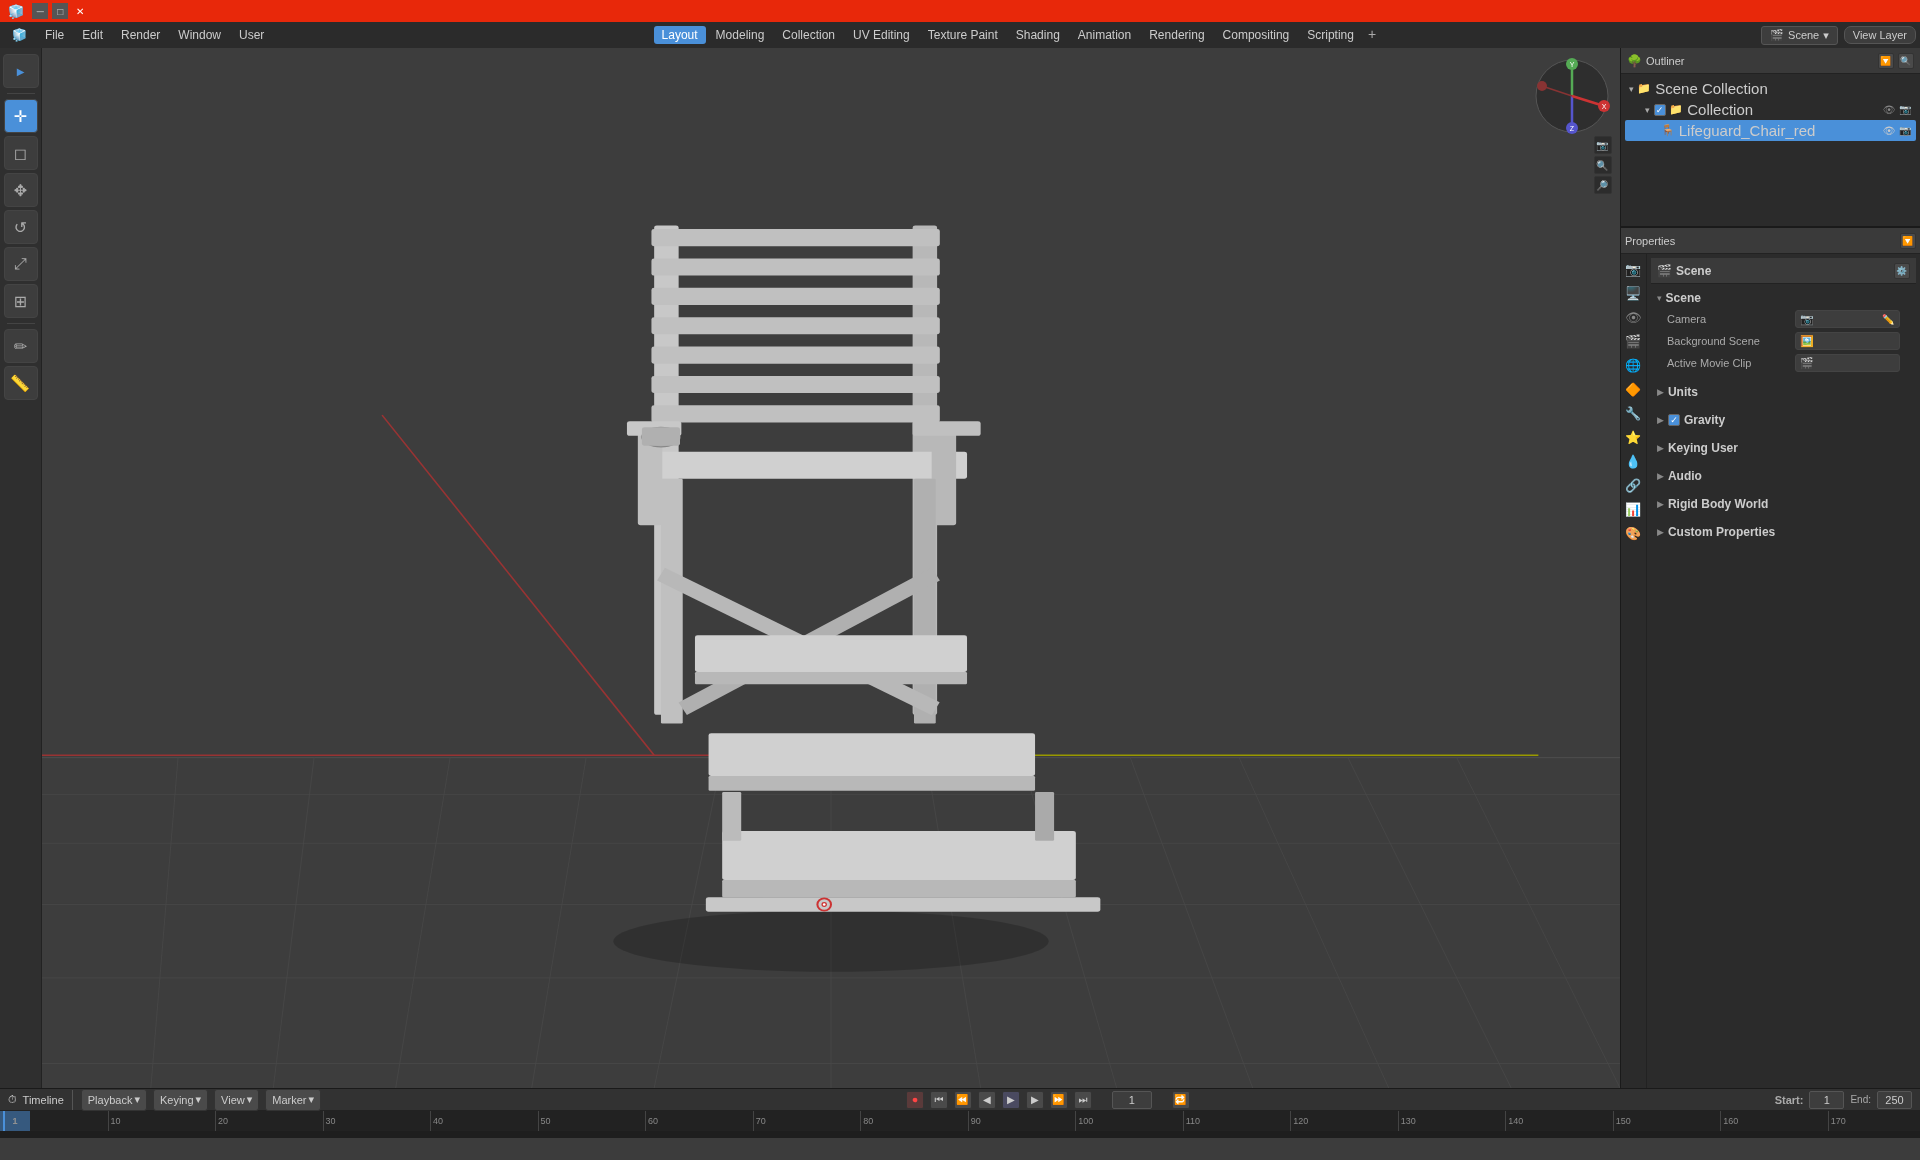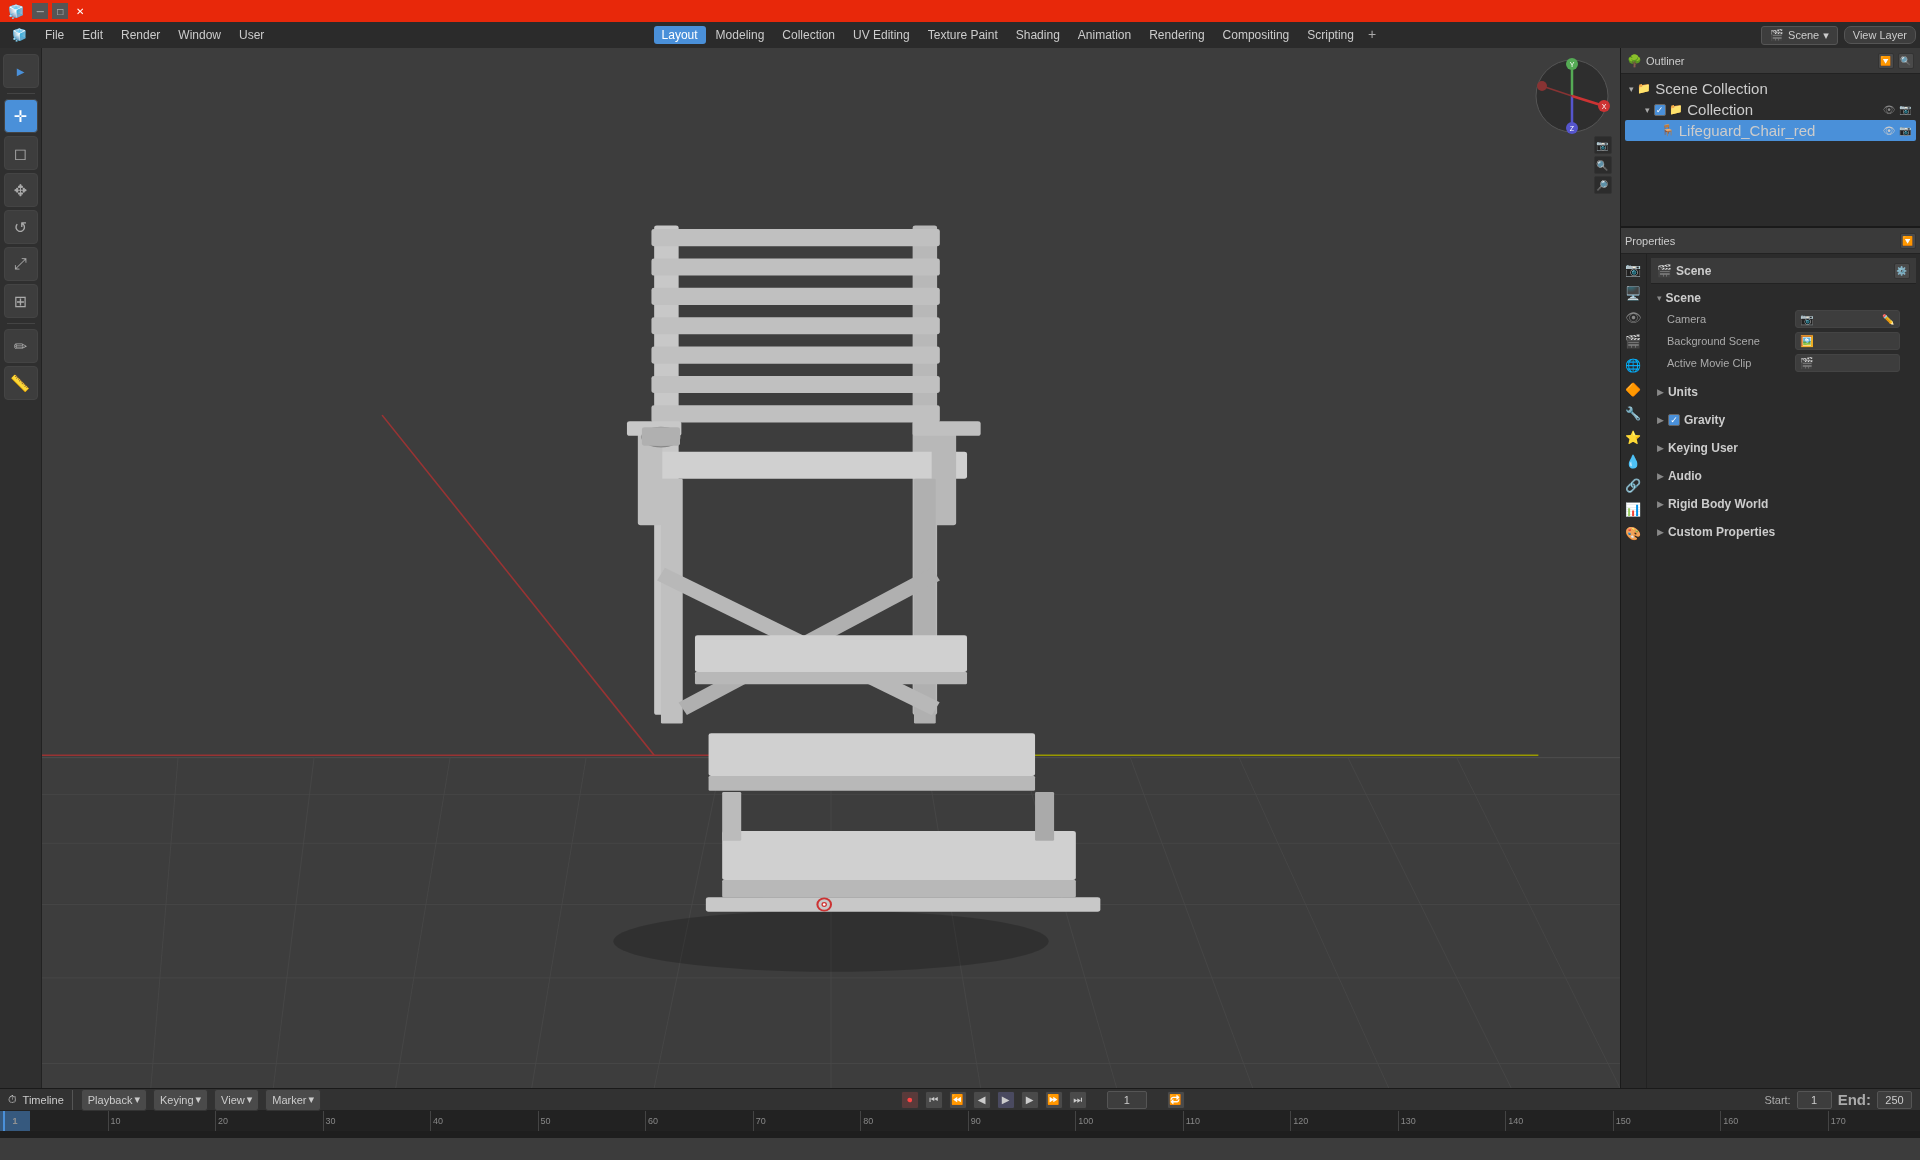--- a/index.html
+++ b/index.html
@@ -800,25 +800,25 @@
       <div style="width:8px;"></div>
 
       <div class="toolbar-icon" style="width:40px;background:#3d3d3d;border:1px solid #555;">
         <span style="font-size:11px;">1</span>
       </div>
       <div style="width:8px;"></div>
 
       <div class="toolbar-icon">🔁</div>
       <div style="flex:1;"></div>
 
-      <span style="font-size:11px;color:#aaa;">Start:</span>
+      <span style="font-size:11px;color:#aaa;font-weight:bold;">Start:</span>
       <div class="toolbar-icon" style="width:35px;background:#3d3d3d;border:1px solid #555;">
         <span style="font-size:11px;">1</span>
       </div>
-      <span style="font-size:15px;color:#aaa;font-weight:bold;">End:</span>
+      <span style="font-size:10px;color:#aaa;">End:</span>
       <div class="toolbar-icon" style="width:35px;background:#3d3d3d;border:1px solid #555;">
         <span style="font-size:11px;">250</span>
       </div>
     </div>
 
     <div id="timeline-bar">
       <div class="timeline-ruler">
 
         <div class="current-frame-line" style="left:3px;"></div>
 

